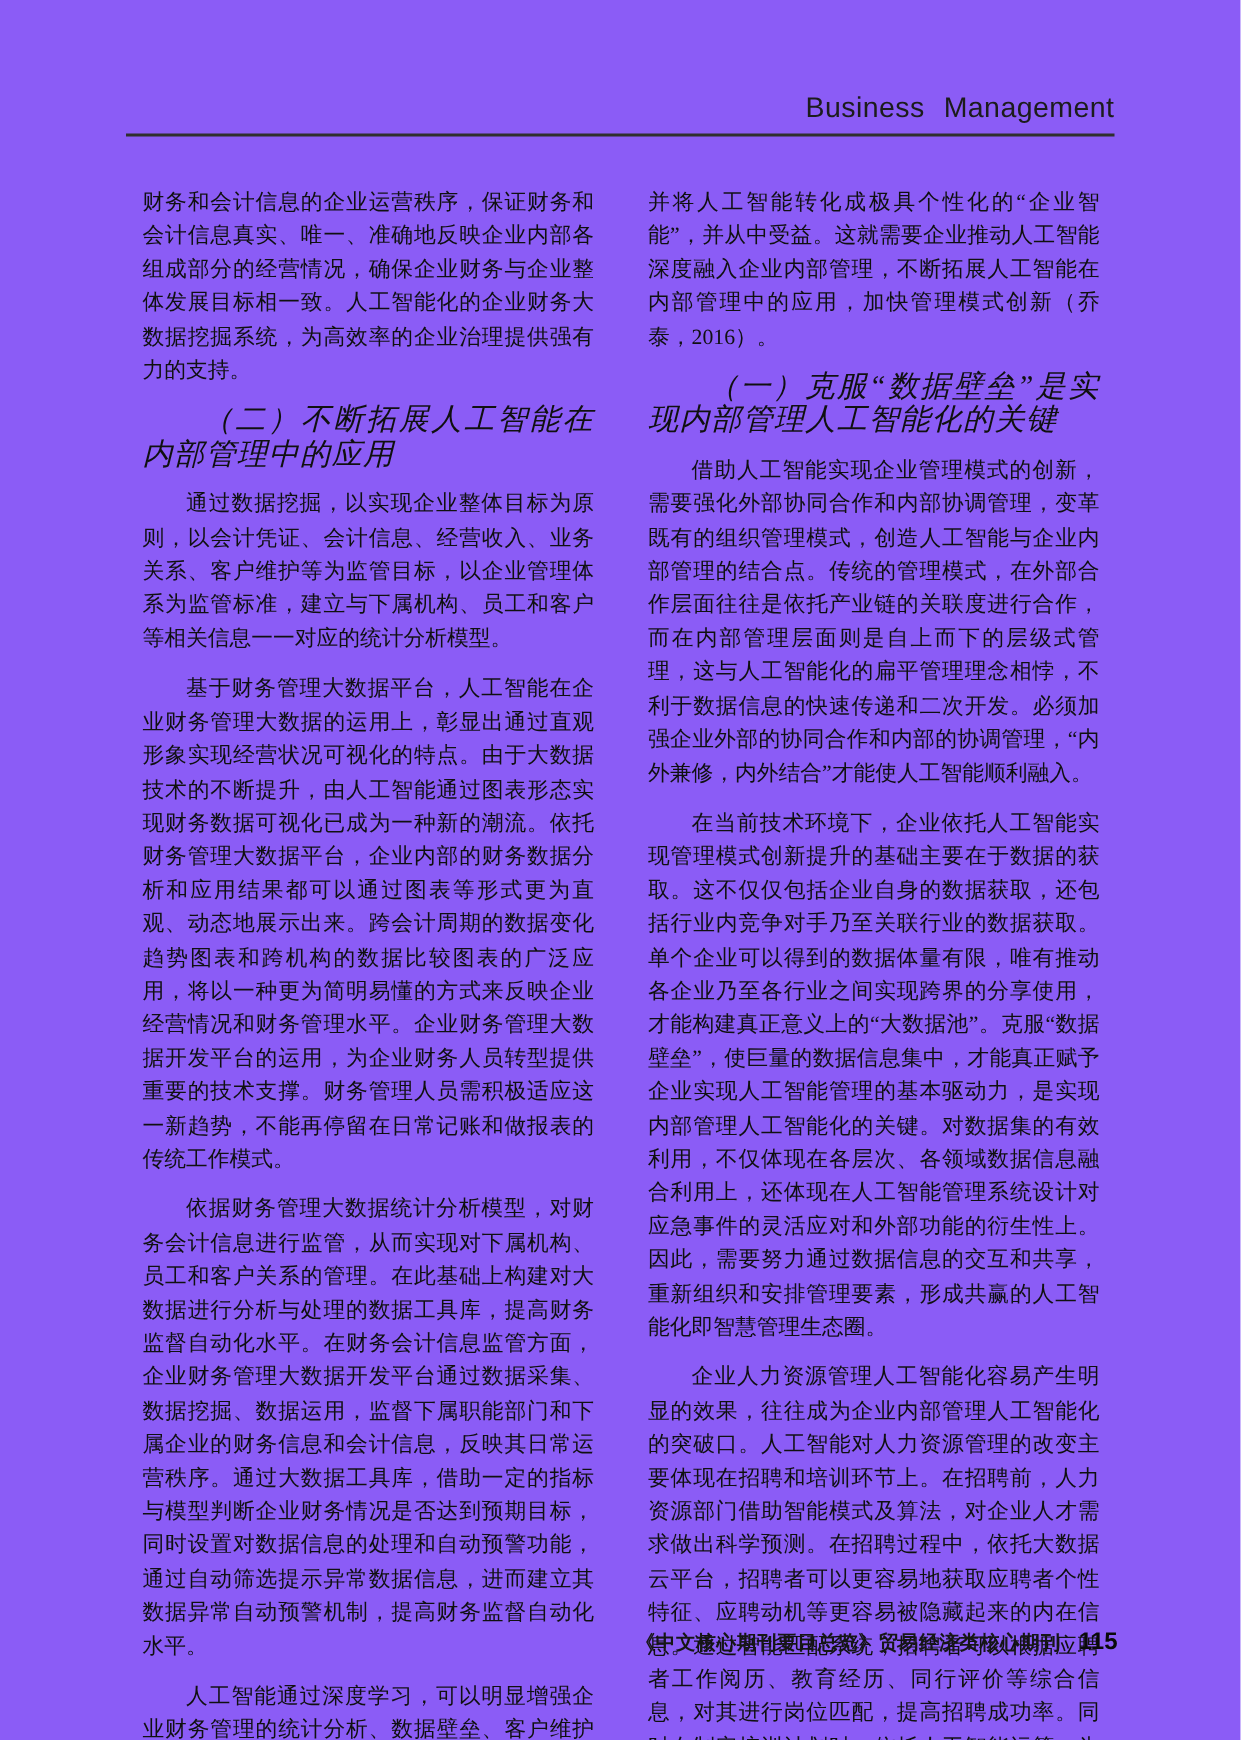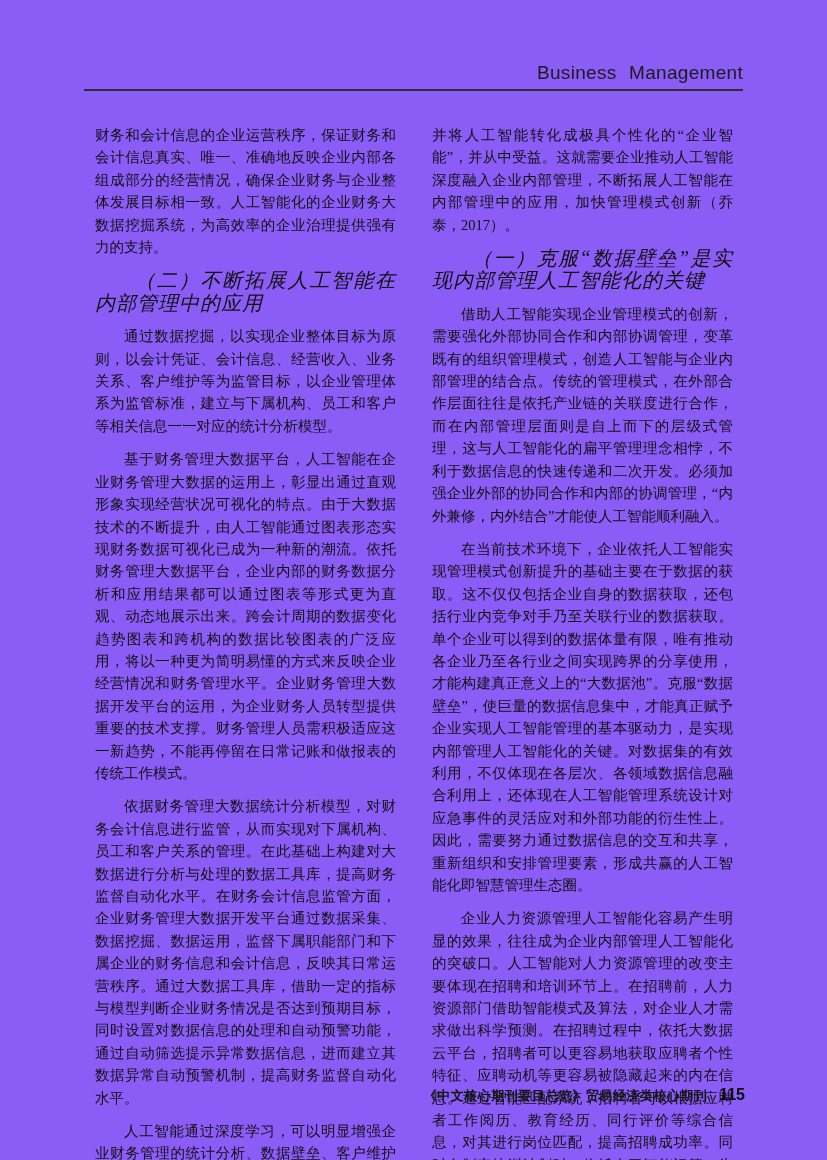--- a/index.html
+++ b/index.html
@@ -115,21 +115,21 @@
         <p class="paragraph-continued">财务和会计信息的企业运营秩序，保证财务和会计信息真实、唯一、准确地反映企业内部各组成部分的经营情况，确保企业财务与企业整体发展目标相一致。人工智能化的企业财务大数据挖掘系统，为高效率的企业治理提供强有力的支持。</p>
         <h3 class="subheading">（二）不断拓展人工智能在内部管理中的应用</h3>
         <p class="paragraph">通过数据挖掘，以实现企业整体目标为原则，以会计凭证、会计信息、经营收入、业务关系、客户维护等为监管目标，以企业管理体系为监管标准，建立与下属机构、员工和客户等相关信息一一对应的统计分析模型。</p>
         <p class="paragraph">基于财务管理大数据平台，人工智能在企业财务管理大数据的运用上，彰显出通过直观形象实现经营状况可视化的特点。由于大数据技术的不断提升，由人工智能通过图表形态实现财务数据可视化已成为一种新的潮流。依托财务管理大数据平台，企业内部的财务数据分析和应用结果都可以通过图表等形式更为直观、动态地展示出来。跨会计周期的数据变化趋势图表和跨机构的数据比较图表的广泛应用，将以一种更为简明易懂的方式来反映企业经营情况和财务管理水平。企业财务管理大数据开发平台的运用，为企业财务人员转型提供重要的技术支撑。财务管理人员需积极适应这一新趋势，不能再停留在日常记账和做报表的传统工作模式。</p>
         <p class="paragraph">依据财务管理大数据统计分析模型，对财务会计信息进行监管，从而实现对下属机构、员工和客户关系的管理。在此基础上构建对大数据进行分析与处理的数据工具库，提高财务监督自动化水平。在财务会计信息监管方面，企业财务管理大数据开发平台通过数据采集、数据挖掘、数据运用，监督下属职能部门和下属企业的财务信息和会计信息，反映其日常运营秩序。通过大数据工具库，借助一定的指标与模型判断企业财务情况是否达到预期目标，同时设置对数据信息的处理和自动预警功能，通过自动筛选提示异常数据信息，进而建立其数据异常自动预警机制，提高财务监督自动化水平。</p>
         <p class="paragraph">人工智能通过深度学习，可以明显增强企业财务管理的统计分析、数据壁垒、客户维护和内部管理的效用，及时遏制滥用权利与浪费资源，提高财务管理水平，进而全面提升企业治理水平，并为实现企业整体经济利益最大化提供必要的财务数据支撑。</p>
         <h2 class="section-heading">人工智能加快企业内部管理模式创新</h2>
         <p class="paragraph">人工智能对企业管理产生强烈的冲击，通过超级计算和深度学习，重构不同企业的协同优势和管理创新，打破原来传统管理模式，带来企业管理模式的升级变革。当代企业管理者要顺应未来社会发展趋势，善于利用人工智能，</p>
       </div>
     <div class="column column-right">
-        <p class="paragraph-continued">并将人工智能转化成极具个性化的“企业智能”，并从中受益。这就需要企业推动人工智能深度融入企业内部管理，不断拓展人工智能在内部管理中的应用，加快管理模式创新（乔泰，2017）。</p>
+        <p class="paragraph-continued">并将人工智能转化成极具个性化的“企业智能”，并从中受益。这就需要企业推动人工智能深度融入企业内部管理，不断拓展人工智能在内部管理中的应用，加快管理模式创新（乔泰，2016）。</p>
         <h3 class="subheading">（一）克服“数据壁垒”是实现内部管理人工智能化的关键</h3>
         <p class="paragraph">借助人工智能实现企业管理模式的创新，需要强化外部协同合作和内部协调管理，变革既有的组织管理模式，创造人工智能与企业内部管理的结合点。传统的管理模式，在外部合作层面往往是依托产业链的关联度进行合作，而在内部管理层面则是自上而下的层级式管理，这与人工智能化的扁平管理理念相悖，不利于数据信息的快速传递和二次开发。必须加强企业外部的协同合作和内部的协调管理，“内外兼修，内外结合”才能使人工智能顺利融入。</p>
         <p class="paragraph">在当前技术环境下，企业依托人工智能实现管理模式创新提升的基础主要在于数据的获取。这不仅仅包括企业自身的数据获取，还包括行业内竞争对手乃至关联行业的数据获取。单个企业可以得到的数据体量有限，唯有推动各企业乃至各行业之间实现跨界的分享使用，才能构建真正意义上的“大数据池”。克服“数据壁垒”，使巨量的数据信息集中，才能真正赋予企业实现人工智能管理的基本驱动力，是实现内部管理人工智能化的关键。对数据集的有效利用，不仅体现在各层次、各领域数据信息融合利用上，还体现在人工智能管理系统设计对应急事件的灵活应对和外部功能的衍生性上。因此，需要努力通过数据信息的交互和共享，重新组织和安排管理要素，形成共赢的人工智能化即智慧管理生态圈。</p>
         <p class="paragraph">企业人力资源管理人工智能化容易产生明显的效果，往往成为企业内部管理人工智能化的突破口。人工智能对人力资源管理的改变主要体现在招聘和培训环节上。在招聘前，人力资源部门借助智能模式及算法，对企业人才需求做出科学预测。在招聘过程中，依托大数据云平台，招聘者可以更容易地获取应聘者个性特征、应聘动机等更容易被隐藏起来的内在信息。通过智能匹配系统，招聘者可以根据应聘者工作阅历、教育经历、同行评价等综合信息，对其进行岗位匹配，提高招聘成功率。同时在制定培训计划时，依托人工智能运算，为员工量身定做培训方案。目前已有企业将机器学习和数量流量处理技术应用于企业招聘环节，实现对应聘者简历的智能筛选和条件匹配，实现自动化智能招聘。</p>
       </div>
   </div>
 
   <div class="page-footer">
     <span class="footer-note">《中文核心期刊要目总览》贸易经济类核心期刊</span>
     <span class="footer-page">115</span>

